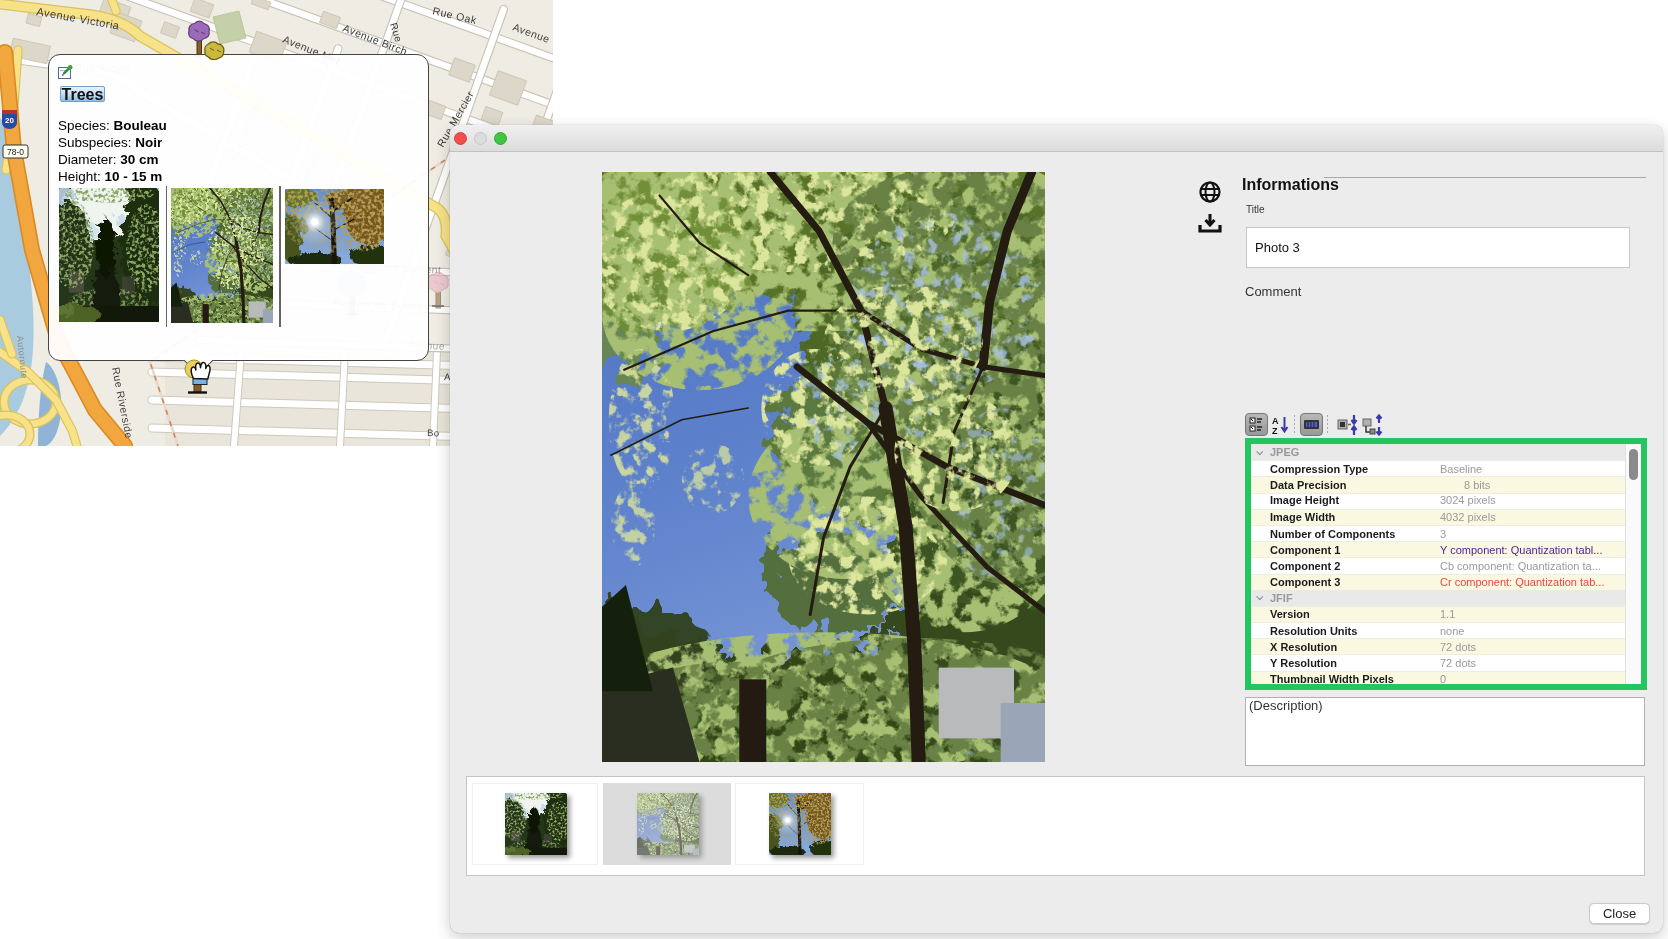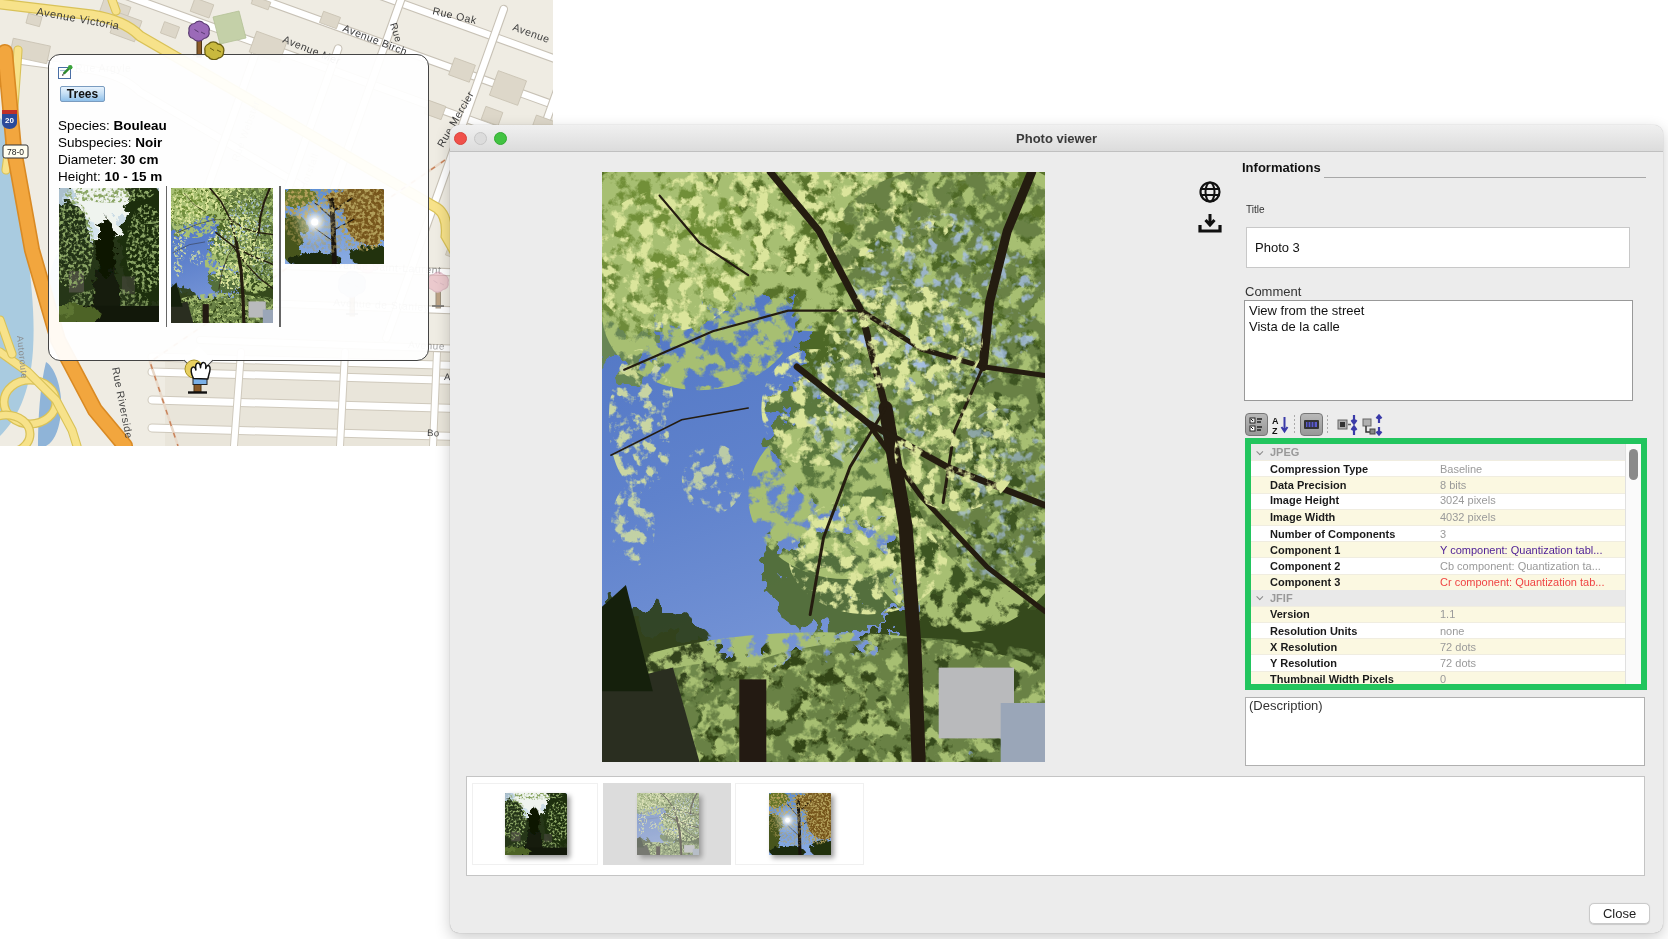--- a/index.html
+++ b/index.html
@@ -145,21 +145,21 @@
 <div class="abs" style="left:188px;top:350px;width:21px;height:21px;background:rgba(255,255,255,0.97);border-right:1.3px solid #444;border-bottom:1.3px solid #444;transform:rotate(45deg);z-index:6"></div>
 <div class="abs" style="left:48px;top:54px;width:381px;height:307px;z-index:6;overflow:hidden">
     <svg class="abs" style="left:10px;top:10px" width="16" height="16" viewBox="0 0 16 16">
 <rect x="0.5" y="3.5" width="12" height="11" fill="#fff" stroke="#4a6fa5" stroke-width="1"></rect>
 <line x1="2" y1="6.5" x2="10" y2="6.5" stroke="#a8bed8" stroke-width="1.2"></line>
 <path d="M4.6 11.4 L5.6 9.3 L11.2 3.7" stroke="#222" stroke-width="0.8" fill="none"></path>
 <path d="M5.8 9.6 L11.5 3.9" stroke="#2e8b2e" stroke-width="2.4"></path>
 <circle cx="12.2" cy="3.2" r="2.3" fill="#3aa33a"></circle>
 <path d="M4.2 11.8 l1.6 -0.5 -1.1 -1.1 z" fill="#222"></path>
     </svg>
-    <div class="abs" style="left:12px;top:32px;width:45px;height:16px;background:linear-gradient(#e8f3fd,#c7e0f5 45%,#8fc0ea);border:1px solid #7a9cc0;border-radius:2px;font-size:12px;font-weight:bold;color:#111;text-align:center;line-height:15px">Trees</div>
+    <div class="abs" style="left:12px;top:32px;width:45px;height:16px;background:linear-gradient(#e8f3fd,#c7e0f5 45%,#8fc0ea);border:1px solid #7a9cc0;border-radius:2px;font-size:16px;font-weight:bold;color:#111;text-align:center;line-height:15px">Trees</div>
     <div class="abs" style="left:10px;top:63px;font-size:13.5px;color:#000;line-height:17px">
 Species: <b>Bouleau</b><br>Subspecies: <b>Noir</b><br>Diameter: <b>30 cm</b><br>Height: <b>10 - 15 m</b></div>
     <div class="abs" style="left:11px;top:134px;width:100px;height:134px"><svg width="100" height="134" viewBox="0 0 100 134">
         <defs>
 <filter id="dspp1" x="-25%" y="-25%" width="150%" height="150%">
 <feTurbulence type="fractalNoise" baseFrequency="0.140" numOctaves="3" seed="5"></feTurbulence>
 <feDisplacementMap in="SourceGraphic" scale="14"></feDisplacementMap>
           </filter>
 <filter id="spkp1" x="-15%" y="-15%" width="130%" height="130%">
 <feTurbulence type="fractalNoise" baseFrequency="0.300" numOctaves="2" seed="7"></feTurbulence>
@@ -351,21 +351,20 @@
 </svg>
 <svg class="abs" style="left:183px;top:356px;z-index:7" width="36" height="42" viewBox="0 0 36 42">
 <circle cx="11" cy="13" r="9" fill="#e8d060" stroke="#a89020" stroke-width="1"></circle>
 <rect x="11" y="23" width="7" height="13" fill="#8a5a28" stroke="#4a3416" stroke-width="1"></rect>
 <line x1="5" y1="36.5" x2="24" y2="36.5" stroke="#111" stroke-width="2.4"></line>
 <rect x="10" y="21.5" width="14" height="7" fill="#7ab0e8" stroke="#222" stroke-width="1"></rect>
 <path d="M10.5 22.5 C8 18 7.3 12.8 9.3 11.4 C11 10.3 12.5 11.8 12.9 14 C12.1 10.1 12.9 7.1 14.8 7 C16.6 6.9 17.5 9 17.5 11.8 C17.7 7.9 19.2 6 21 6.6 C22.8 7.2 23.1 9.6 22.7 12.4 C23.7 9.4 25.4 8.8 26.5 10.4 C27.6 12 26.8 15.8 25.9 18.6 L24.8 23 Z" fill="#fff" stroke="#111" stroke-width="1.5" stroke-linejoin="round"></path>
 </svg>
 <div class="abs" style="left:450px;top:125px;width:1213px;height:808px;background:#ececec;border-radius:9px;box-shadow:0 5px 16px rgba(0,0,0,0.20),0 0 1px rgba(0,0,0,0.35);z-index:10;overflow:hidden">
     <div class="abs" style="left:0;top:0;width:100%;height:27px;background:linear-gradient(#f0f0f0,#dcdcdc);border-bottom:1px solid #c0c0c0">
-<div style="position:absolute;left:0;right:0;top:6px;text-align:center;font-size:13px;font-weight:bold;color:#3a3a3a">Photo viewer</div>
 <div style="position:absolute;left:4px;top:7px;width:13px;height:13px;border-radius:50%;background:#f0504a;border:0.5px solid #d8423c"></div>
 <div style="position:absolute;left:24px;top:7px;width:13px;height:13px;border-radius:50%;background:#dcdcdc;border:0.5px solid #c6c6c6"></div>
 <div style="position:absolute;left:44px;top:7px;width:13px;height:13px;border-radius:50%;background:#42c342;border:0.5px solid #32aa32"></div>
 </div>
     <div class="abs" style="left:152px;top:47px;width:443px;height:590px"><svg width="443" height="590" viewBox="0 0 443 590">
         <defs>
 <linearGradient id="skym" x1="0" y1="0" x2="0.25" y2="1">
 <stop offset="0" stop-color="#4a70c0"></stop>
             <stop offset="0.55" stop-color="#5f82cc"></stop>
             <stop offset="1" stop-color="#7e9bda"></stop>
@@ -467,26 +466,25 @@
     <svg class="abs" style="left:748px;top:55px" width="24" height="24" viewBox="0 0 24 24">
 <circle cx="12" cy="12" r="9.5" fill="none" stroke="#111" stroke-width="2.2"></circle>
 <ellipse cx="12" cy="12" rx="4.5" ry="9.5" fill="none" stroke="#111" stroke-width="2"></ellipse>
 <line x1="2.5" y1="9" x2="21.5" y2="9" stroke="#111" stroke-width="2"></line>
 <line x1="2.5" y1="15" x2="21.5" y2="15" stroke="#111" stroke-width="2"></line>
     </svg>
     <svg class="abs" style="left:747px;top:86px" width="26" height="26" viewBox="0 0 26 26">
 <path d="M13 3 v10 M8.5 9 L13 14 L17.5 9" stroke="#111" stroke-width="3" fill="none"></path>
 <path d="M3 14 v6 h20 v-6" stroke="#111" stroke-width="3.2" fill="none"></path>
     </svg>
-    <div class="abs" style="left:792px;top:35px;font-size:13px;font-weight:bold;color:#111">Informations</div>
+    <div class="abs" style="left:792px;top:51px;font-size:16px;font-weight:bold;color:#111">Informations</div>
     <div class="abs" style="left:874px;top:52px;width:322px;height:1px;background:#a8a8a8"></div>
     <div class="abs" style="left:796px;top:79px;font-size:10px;color:#333">Title</div>
     <div class="abs" style="left:796px;top:102px;width:384px;height:41px;background:#fff;border:1px solid #c8c8c8;font-size:13px;color:#111;line-height:39px;padding-left:8px">Photo 3</div>
     <div class="abs" style="left:795px;top:159px;font-size:13px;color:#333">Comment</div>
-    <div class="abs" style="left:794px;top:175px;width:389px;height:101px;background:#fff;border:1px solid #999;font-size:13px;color:#111;line-height:16px;padding:2px 4px">View from the street<br>Vista de la calle</div>
     <div class="abs" style="left:795px;top:288px;width:300px;height:24px">
 <div style="position:absolute;left:0;top:0;width:23px;height:23px;background:linear-gradient(#b8b8b8,#989898);border:1px solid #777;border-radius:4px">
 <svg width="21" height="21" viewBox="0 0 21 21">
           <rect x="4" y="4" width="5" height="5" fill="#e8e8e8" stroke="#222"></rect>
           <rect x="4" y="12" width="5" height="5" fill="#fff" stroke="#222"></rect>
           <path d="M11 5 h5 M11 8 h4 M11 13 h5 M11 16 h4" stroke="#222" stroke-width="1.4"></path>
           <path d="M5 5 l2 2 M5 13 l2 2" stroke="#111" stroke-width="1"></path>
         </svg></div>
 <div style="position:absolute;left:26px;top:1px;width:20px;height:22px">
 <svg width="20" height="22" viewBox="0 0 20 22">
@@ -525,21 +523,21 @@
           </span>
           <span>JPEG</span>
         </div>
         <div style="height:16.2px;background:#ffffff;display:flex;align-items:center;border-top:0.5px solid #f0ede0">
 <span style="width:19px"></span>
           <span style="width:170px;font-weight:bold;color:#1a1a1a;white-space:nowrap;overflow:hidden">Compression Type</span>
 <span style="color:#9a9a9a;white-space:nowrap;overflow:hidden;flex:1">Baseline</span>
         </div>
         <div style="height:16.2px;background:#fbf8e1;display:flex;align-items:center;border-top:0.5px solid #f0ede0">
 <span style="width:19px"></span>
-          <span style="width:170px;font-weight:bold;color:#1a1a1a;white-space:nowrap;overflow:hidden">Data Precision</span>
+          <span style="width:194px;font-weight:bold;color:#1a1a1a;white-space:nowrap;overflow:hidden">Data Precision</span>
 <span style="color:#9a9a9a;white-space:nowrap;overflow:hidden;flex:1">8 bits</span>
         </div>
         <div style="height:16.2px;background:#ffffff;display:flex;align-items:flex-start;border-top:0.5px solid #f0ede0">
 <span style="width:19px"></span>
           <span style="width:170px;font-weight:bold;color:#1a1a1a;white-space:nowrap;overflow:hidden">Image Height</span>
 <span style="color:#9a9a9a;white-space:nowrap;overflow:hidden;flex:1">3024 pixels</span>
         </div>
         <div style="height:16.2px;background:#fbf8e1;display:flex;align-items:center;border-top:0.5px solid #f0ede0">
 <span style="width:19px"></span>
           <span style="width:170px;font-weight:bold;color:#1a1a1a;white-space:nowrap;overflow:hidden">Image Width</span>

